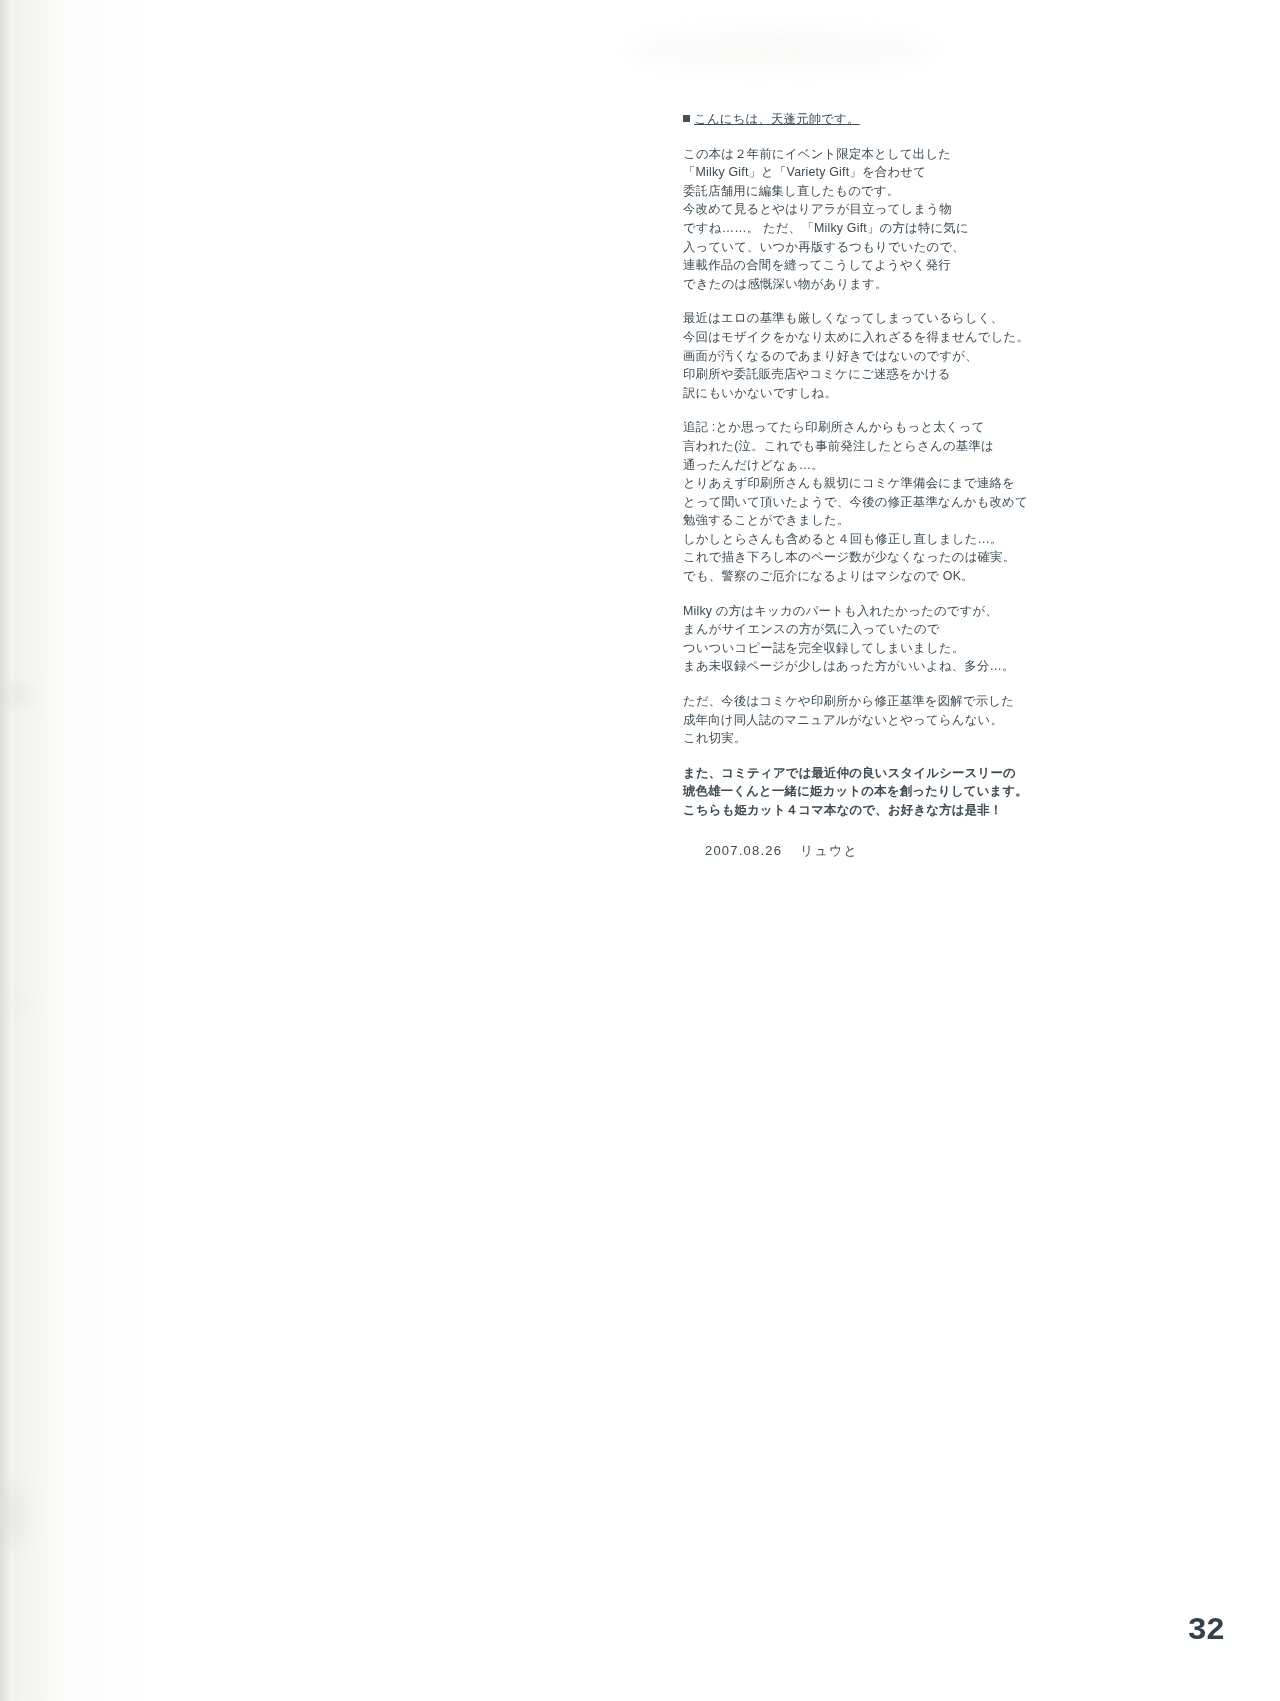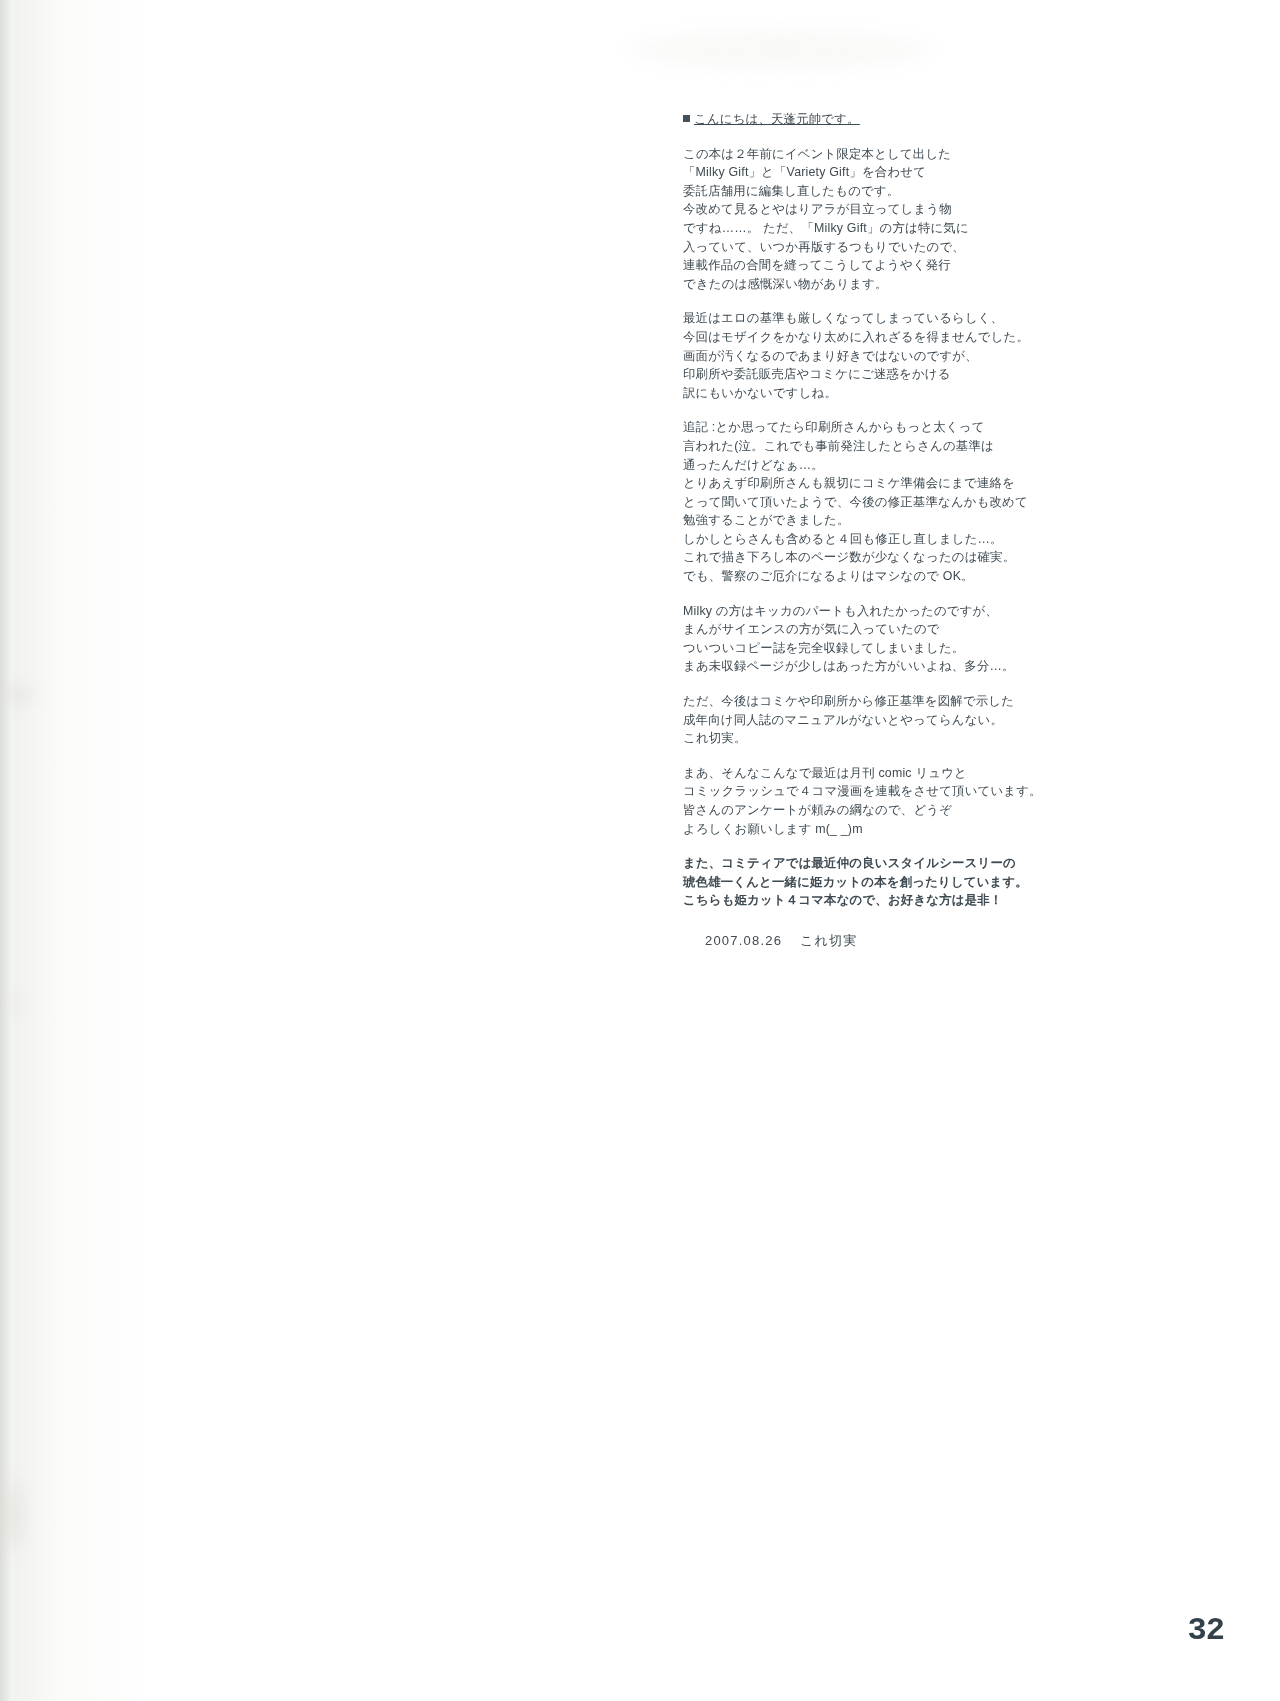--- a/index.html
+++ b/index.html
@@ -129,27 +129,23 @@
 しかしとらさんも含めると４回も修正し直しました…。
 これで描き下ろし本のページ数が少なくなったのは確実。
 でも、警察のご厄介になるよりはマシなので OK。</p>
     <p>Milky の方はキッカのパートも入れたかったのですが、
 まんがサイエンスの方が気に入っていたので
 ついついコピー誌を完全収録してしまいました。
 まあ未収録ページが少しはあった方がいいよね、多分…。</p>
     <p>ただ、今後はコミケや印刷所から修正基準を図解で示した
 成年向け同人誌のマニュアルがないとやってらんない。
 これ切実。</p>
-    <p>まあ、そんなこんなで最近は月刊 comic リュウと
-コミックラッシュで４コマ漫画を連載をさせて頂いています。
-皆さんのアンケートが頼みの綱なので、どうぞ
-よろしくお願いします m(_ _)m</p>
     <p>また、コミティアでは最近仲の良いスタイルシースリーの
 琥色雄一くんと一緒に姫カットの本を創ったりしています。
 こちらも姫カット４コマ本なので、お好きな方は是非！</p>
 
     <div class="signature">
-      <span class="date">2007.08.26</span><span>これ切実</span>
+      <span class="date">2007.08.26</span><span>リュウと</span>
     </div>
   </div>
 
   <div class="page-number">32</div>
 </div>
 
 </body></html>

